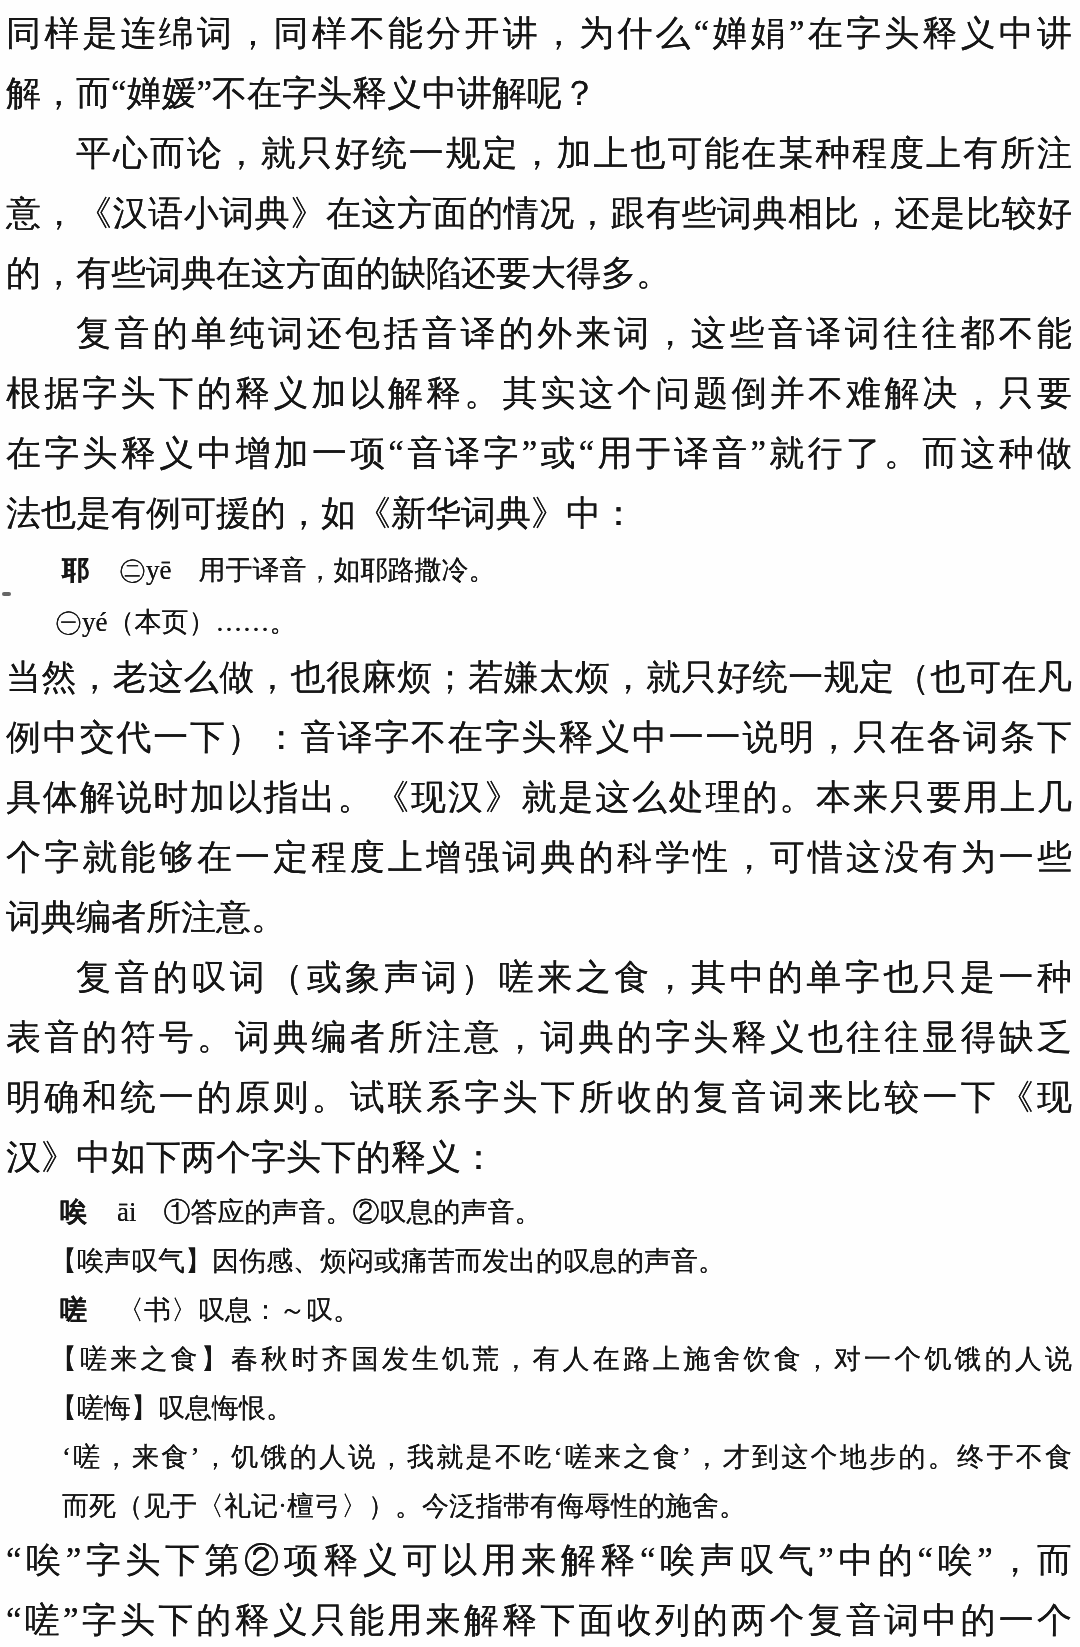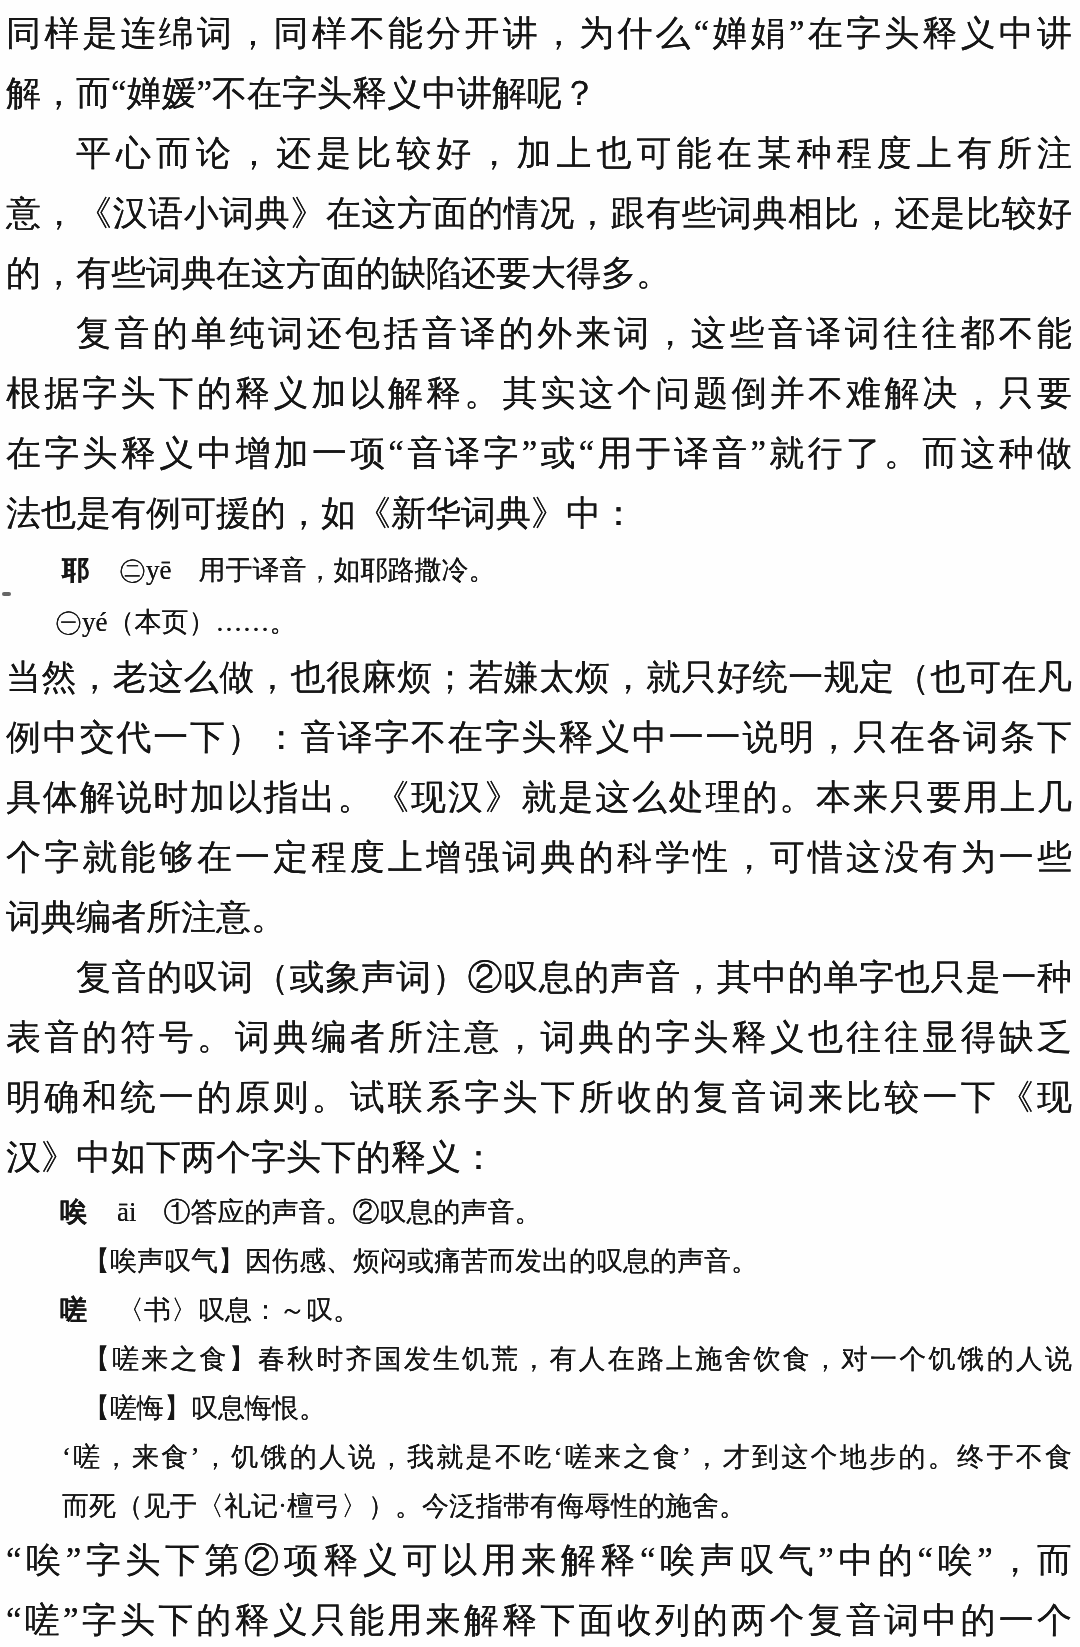--- a/index.html
+++ b/index.html
@@ -33,53 +33,53 @@
   .sm{
     font-size:27px;
     text-align:left;
     text-align-last:left;
     white-space:nowrap;
   }
   .sm.stretch{text-align:justify;text-align-last:justify;white-space:normal;}
   .s1{line-height:52px;height:52px;}
   .s2{line-height:49px;height:49px;}
   .ml62{margin-left:56px;}
-  .ml112{margin-left:77px;}
+  .ml112{margin-left:44px;}
   .ml116{margin-left:54px;}
   .ml120{margin-left:49px;}
   .head{font-weight:bold;margin-right:30px;}
   .artifact{
     position:absolute;left:2px;top:592px;
     width:9px;height:4px;background:#666;border-radius:2px;
   }
 </style>
 </head>
 <body>
 
 <div class="page">
 
   <div class="ln">同样是连绵词，同样不能分开讲，为什么“婵娟”在字头释义中讲</div>
   <div class="ln end">解，而“婵媛”不在字头释义中讲解呢？</div>
-  <div class="ln indent">平心而论，还是比较好，加上也可能在某种程度上有所注</div>
+  <div class="ln indent">平心而论，就只好统一规定，加上也可能在某种程度上有所注</div>
   <div class="ln">意，《汉语小词典》在这方面的情况，跟有些词典相比，还是比较好</div>
   <div class="ln end">的，有些词典在这方面的缺陷还要大得多。</div>
   <div class="ln indent">复音的单纯词还包括音译的外来词，这些音译词往往都不能</div>
   <div class="ln">根据字头下的释义加以解释。其实这个问题倒并不难解决，只要</div>
   <div class="ln">在字头释义中增加一项“音译字”或“用于译音”就行了。而这种做</div>
   <div class="ln end">法也是有例可援的，如《新华词典》中：</div>
 
   <div class="sm s1 ml62"><span class="head">耶</span><span>㊁yē　用于译音，如耶路撒冷。</span></div>
   <div class="sm s1 ml120">㊀yé（本页）……。</div>
 
   <div class="ln">当然，老这么做，也很麻烦；若嫌太烦，就只好统一规定（也可在凡</div>
   <div class="ln">例中交代一下）：音译字不在字头释义中一一说明，只在各词条下</div>
   <div class="ln">具体解说时加以指出。《现汉》就是这么处理的。本来只要用上几</div>
   <div class="ln">个字就能够在一定程度上增强词典的科学性，可惜这没有为一些</div>
   <div class="ln end">词典编者所注意。</div>
-  <div class="ln indent">复音的叹词（或象声词）②叹息的声音，其中的单字也只是一种</div>
+  <div class="ln indent">复音的叹词（或象声词）嗟来之食，其中的单字也只是一种</div>
   <div class="ln">表音的符号。词典编者所注意，词典的字头释义也往往显得缺乏</div>
   <div class="ln">明确和统一的原则。试联系字头下所收的复音词来比较一下《现</div>
   <div class="ln end">汉》中如下两个字头下的释义：</div>
 
   <div class="sm s2 ml116"><span class="head">唉</span><span>āi　①答应的声音。②叹息的声音。</span></div>
   <div class="sm s2 ml112">【唉声叹气】因伤感、烦闷或痛苦而发出的叹息的声音。</div>
   <div class="sm s2 ml116"><span class="head">嗟</span><span>〈书〉叹息：～叹。</span></div>
   <div class="sm s2 ml112 stretch">【嗟来之食】春秋时齐国发生饥荒，有人在路上施舍饮食，对一个饥饿的人说</div>
   <div class="sm s2 ml112">【嗟悔】叹息悔恨。</div>
   <div class="sm s2 ml62 stretch">‘嗟，来食’，饥饿的人说，我就是不吃‘嗟来之食’，才到这个地步的。终于不食</div>

